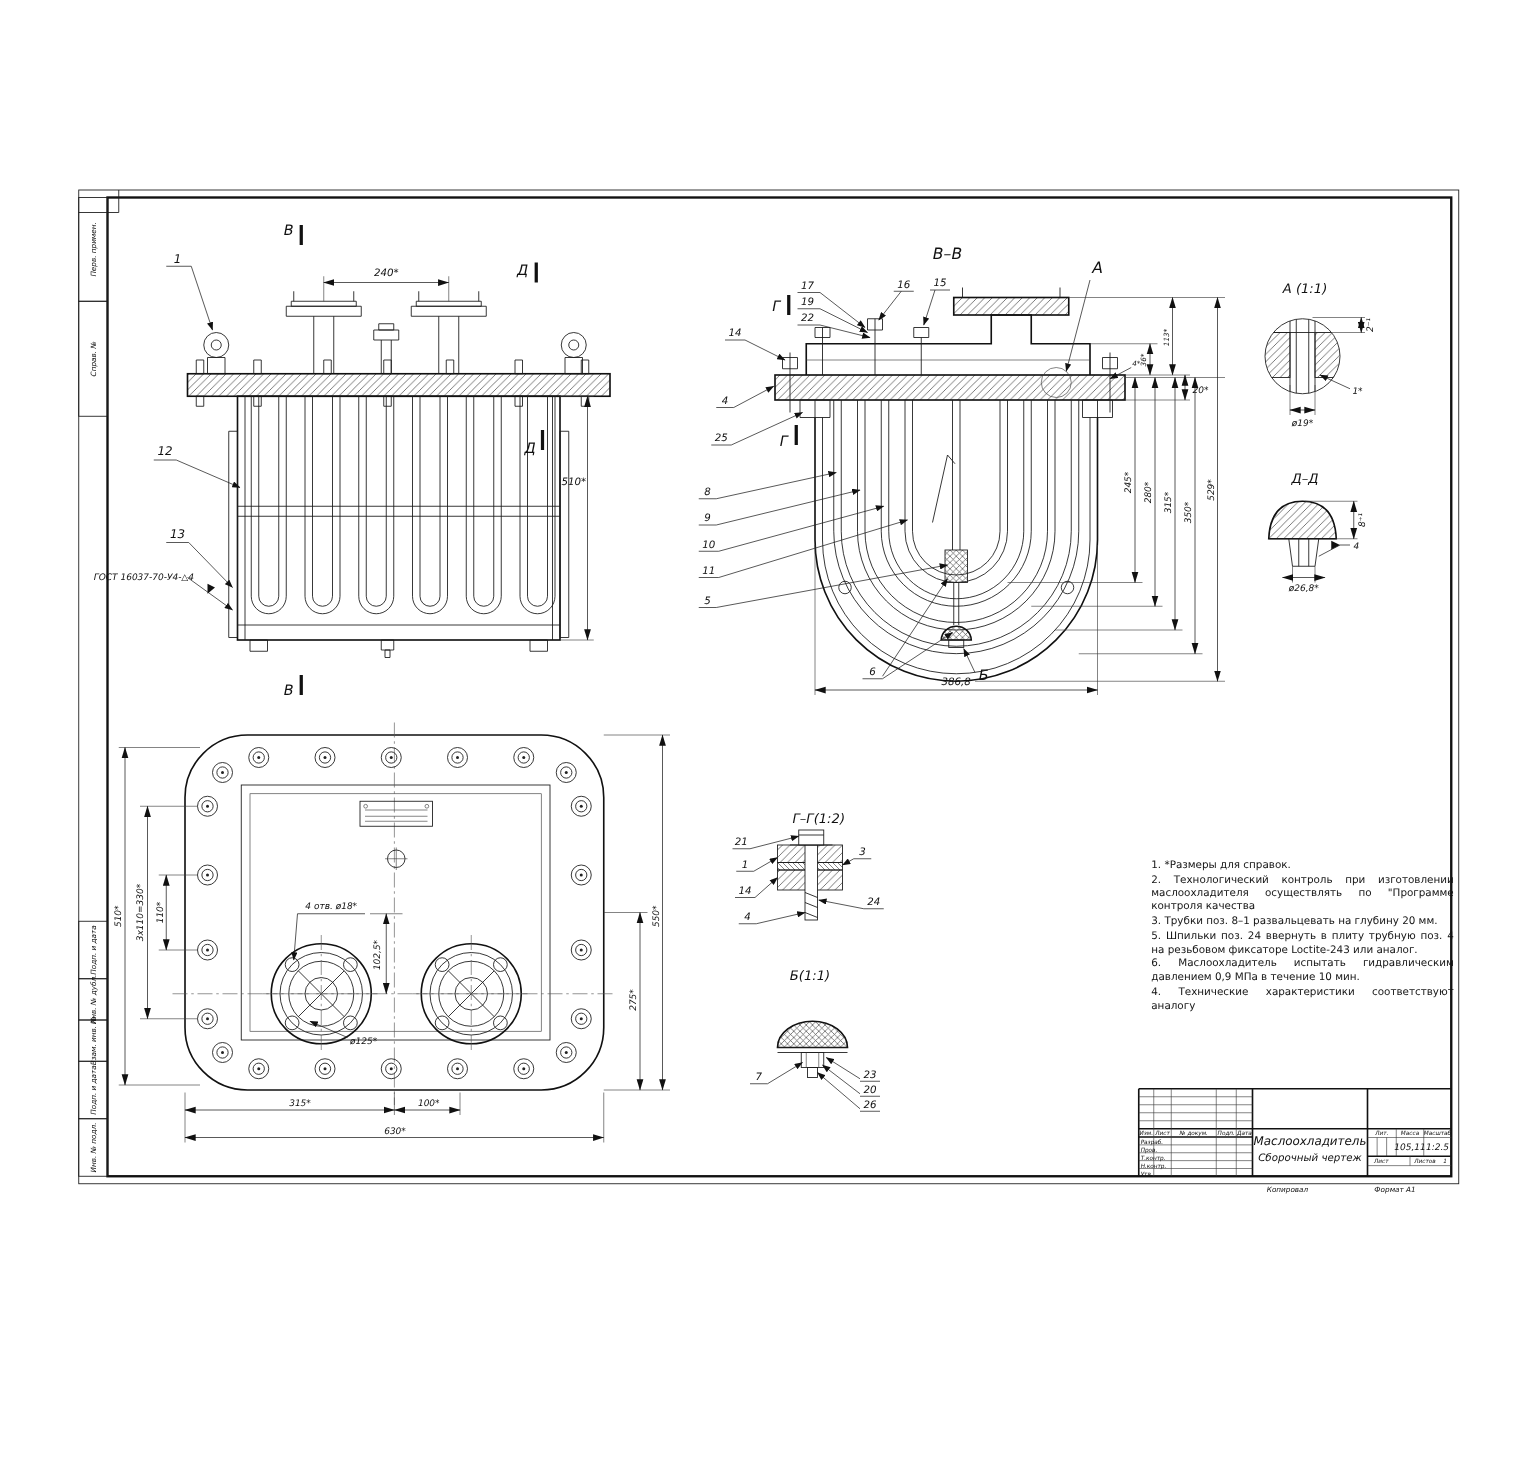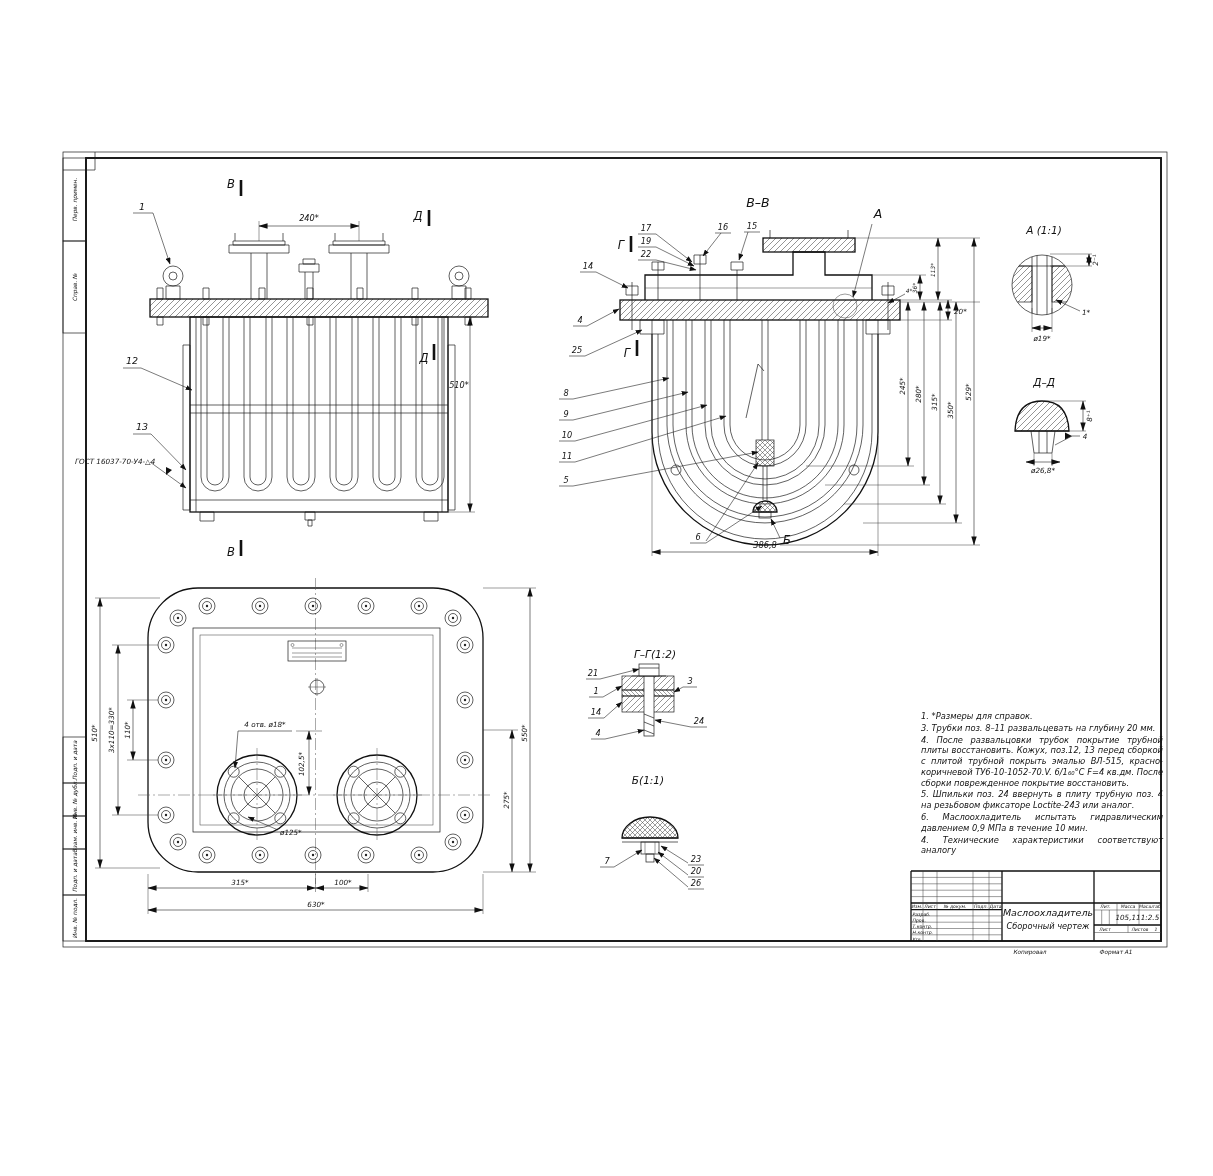--- a/index.html
+++ b/index.html
@@ -13,22 +13,22 @@
   .thin{stroke:#3a3a3a;stroke-width:0.5;fill:none}
   .dim{stroke:#222;stroke-width:0.6;fill:none}
   .cl{stroke:#555;stroke-width:0.5;stroke-dasharray:12 3 2 3;fill:none}
   .tick{stroke:#111;stroke-width:2.6;fill:none}
   
   .fh1{fill:url(#h1)} .fh2{fill:url(#h2)} .fhx{fill:url(#hx)} .fw{fill:#fff}
   text{font-family:"DejaVu Sans",sans-serif;font-style:italic;fill:#111}
   .t5{font-size:4.6px}.t6{font-size:5.8px}.t7{font-size:7.2px}.t8{font-size:8.2px}
   .t9{font-size:9.5px}.t10{font-size:10.5px}.t11{font-size:11.5px}.t12{font-size:12.5px}
   .mid{text-anchor:middle}.st{text-anchor:start}
-  .notes{position:absolute;left:921px;top:711px;width:242px;font-size:8.3px;line-height:1.3;
-         font-style:italic;color:#131313;text-align:justify}
+  .notes{position:absolute;left:921px;top:686px;width:242px;font-size:8.3px;line-height:1.3;
+         color:#131313;text-align:justify}
   .notes p{margin:0 0 1px 0}
 </style>
 </head>
 <body>
 
 <div class="page">
 <svg width="1213" height="1176" viewBox="0 0 1213 1176">
 <defs>
   <pattern id="h1" patternUnits="userSpaceOnUse" width="6" height="6">
     <path d="M-1 1 l2 -2 M0 6 L6 0 M5 7 l2 -2" stroke="#3d3d3d" stroke-width="0.55"></path>
@@ -473,19 +473,19 @@
   <text class="t5 mid" x="1105" y="930.5">Лист</text>
   <text class="t5 mid" x="1140" y="930.5">Листов</text>
   <text class="t5 mid" x="1156" y="930.5">1</text>
   <text class="t6 mid" x="1030" y="953.5">Копировал</text>
   <text class="t6 mid" x="1116" y="953.5">Формат А1</text>
 </g>
 </svg>
 
 <div class="notes">
   <p>1. *Размеры для справок.</p>
-  <p>3. Трубки поз. 8–11 развальцевать на глубину 20 мм.</p>
-  <p>4. После развальцовки трубок покрытие трубной плиты восстановить. Кожух, поз.12, 13 перед сборкой с плитой трубной покрыть эмалью ВЛ-515, красно-коричневой ТУ6-10-1052-70.V. 6/1₆₀°С F=4 кв.дм. После сборки поврежденное покрытие восстановить.</p>
+  <p>2. Технологический контроль при изготовлении маслоохладителя осуществлять по "Программе контроля качества</p>
+  <p>3. Трубки поз. 8–1 развальцевать на глубину 20 мм.</p>
   <p>5. Шпильки поз. 24 ввернуть в плиту трубную поз. 4 на резьбовом фиксаторе Loctite-243 или аналог.</p>
   <p>6. Маслоохладитель испытать гидравлическим давлением 0,9 МПа в течение 10 мин.</p>
   <p>4. Технические характеристики соответствуют аналогу</p>
 </div>
 </div>
 
 </body></html>

